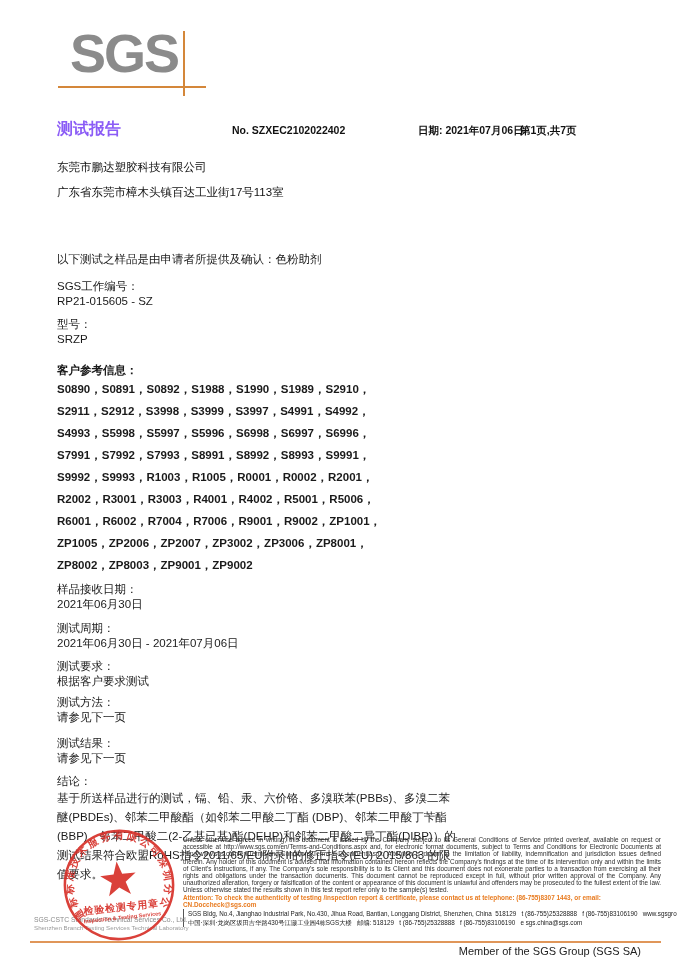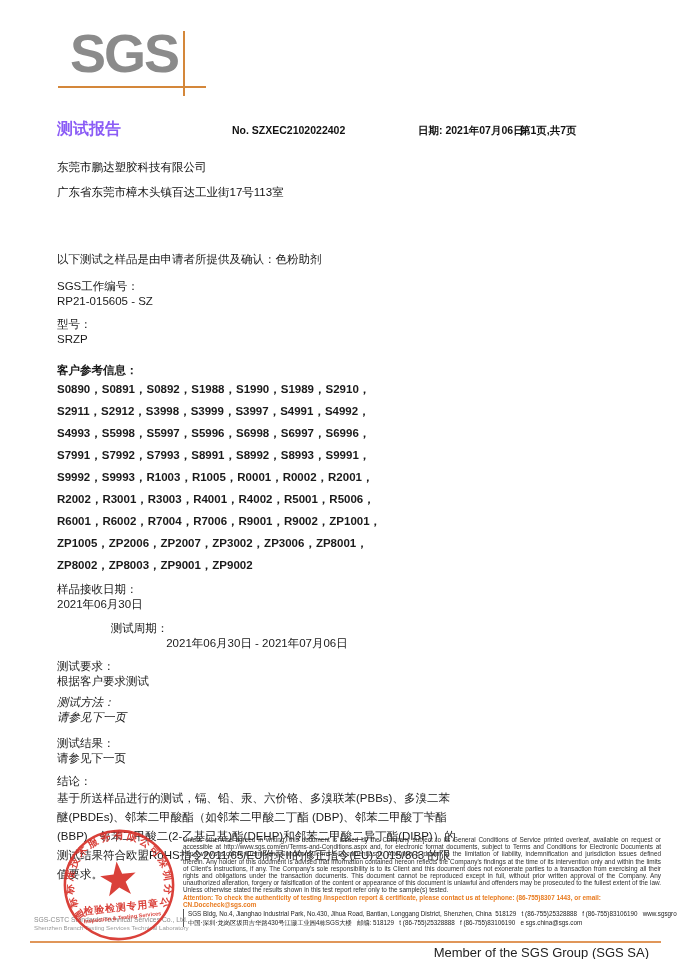--- a/index.html
+++ b/index.html
@@ -26,35 +26,35 @@
   .main { position:absolute; left:57px; top:252px; width:575px; }
   .intro { font-size:11.5px; margin-bottom:12px; }
   .row { display:flex; align-items:flex-start;flex-direction:column; }
   .row .label { width:165px; flex:none; font-size:11.5px; line-height:15px; }
   .row .value { width:400px; font-size:11.5px; line-height:15px; }
   .r0 { margin-top:0; }
   .r1 { margin-top:8px; }
   .r2 { margin-top:16px;font-weight:bold; }
   .codes .code-line { font-size:11.5px; line-height:22px; white-space:nowrap; }
   .r3 { margin-top:6px; }
-  .r4 { margin-top:9px;text-align:center; }
+  .r4 { margin-top:9px; }
   .r5 { margin-top:8px; }
-  .r6 { margin-top:6px;font-style:italic; }
+  .r6 { margin-top:6px; }
   .r7 { margin-top:11px; }
   .r8 { margin-top:8px; }
   .r8 .value { line-height:19px; }
 
   
   .legal-block { position:absolute; left:183px; top:836px; width:478px; }
   .legal { font-size:6.4px; line-height:7.2px; color:#2e2e2e; text-align:justify; }
   .attention { font-size:6.4px; line-height:7.2px; color:#e87a1e; font-weight:700; text-align:left; }
   .addr-block { margin-top:1px; border-left:1px solid #555; padding-left:4px; }
   .addr { font-size:6.3px; line-height:9px; color:#222; white-space:pre; }
   .footer-rule { position:absolute; left:30px; top:941px; width:631px; height:2px; background:#e09659; }
-  .member { position:absolute; right:28px; top:945px; font-size:13px; color:#222; }
+  .member { position:absolute; right:36px; top:945px; font-size:11px; color:#222; }
 
   .stamp-co { position:absolute; left:34px; top:916px; width:155px; z-index:1; }
   .stamp-co .l1 { font-size:6.8px; color:#8a8a8a; line-height:8px; }
   .stamp-co .l2 { font-size:6.2px; color:#9a9a9a; line-height:7.5px; }
   .stamp { position:absolute; left:60px; top:826px; width:118px; height:118px; z-index:2; transform:rotate(-6deg); opacity:0.92; }
 </style>
 </head>
 <body>
 
 <div class="page">

